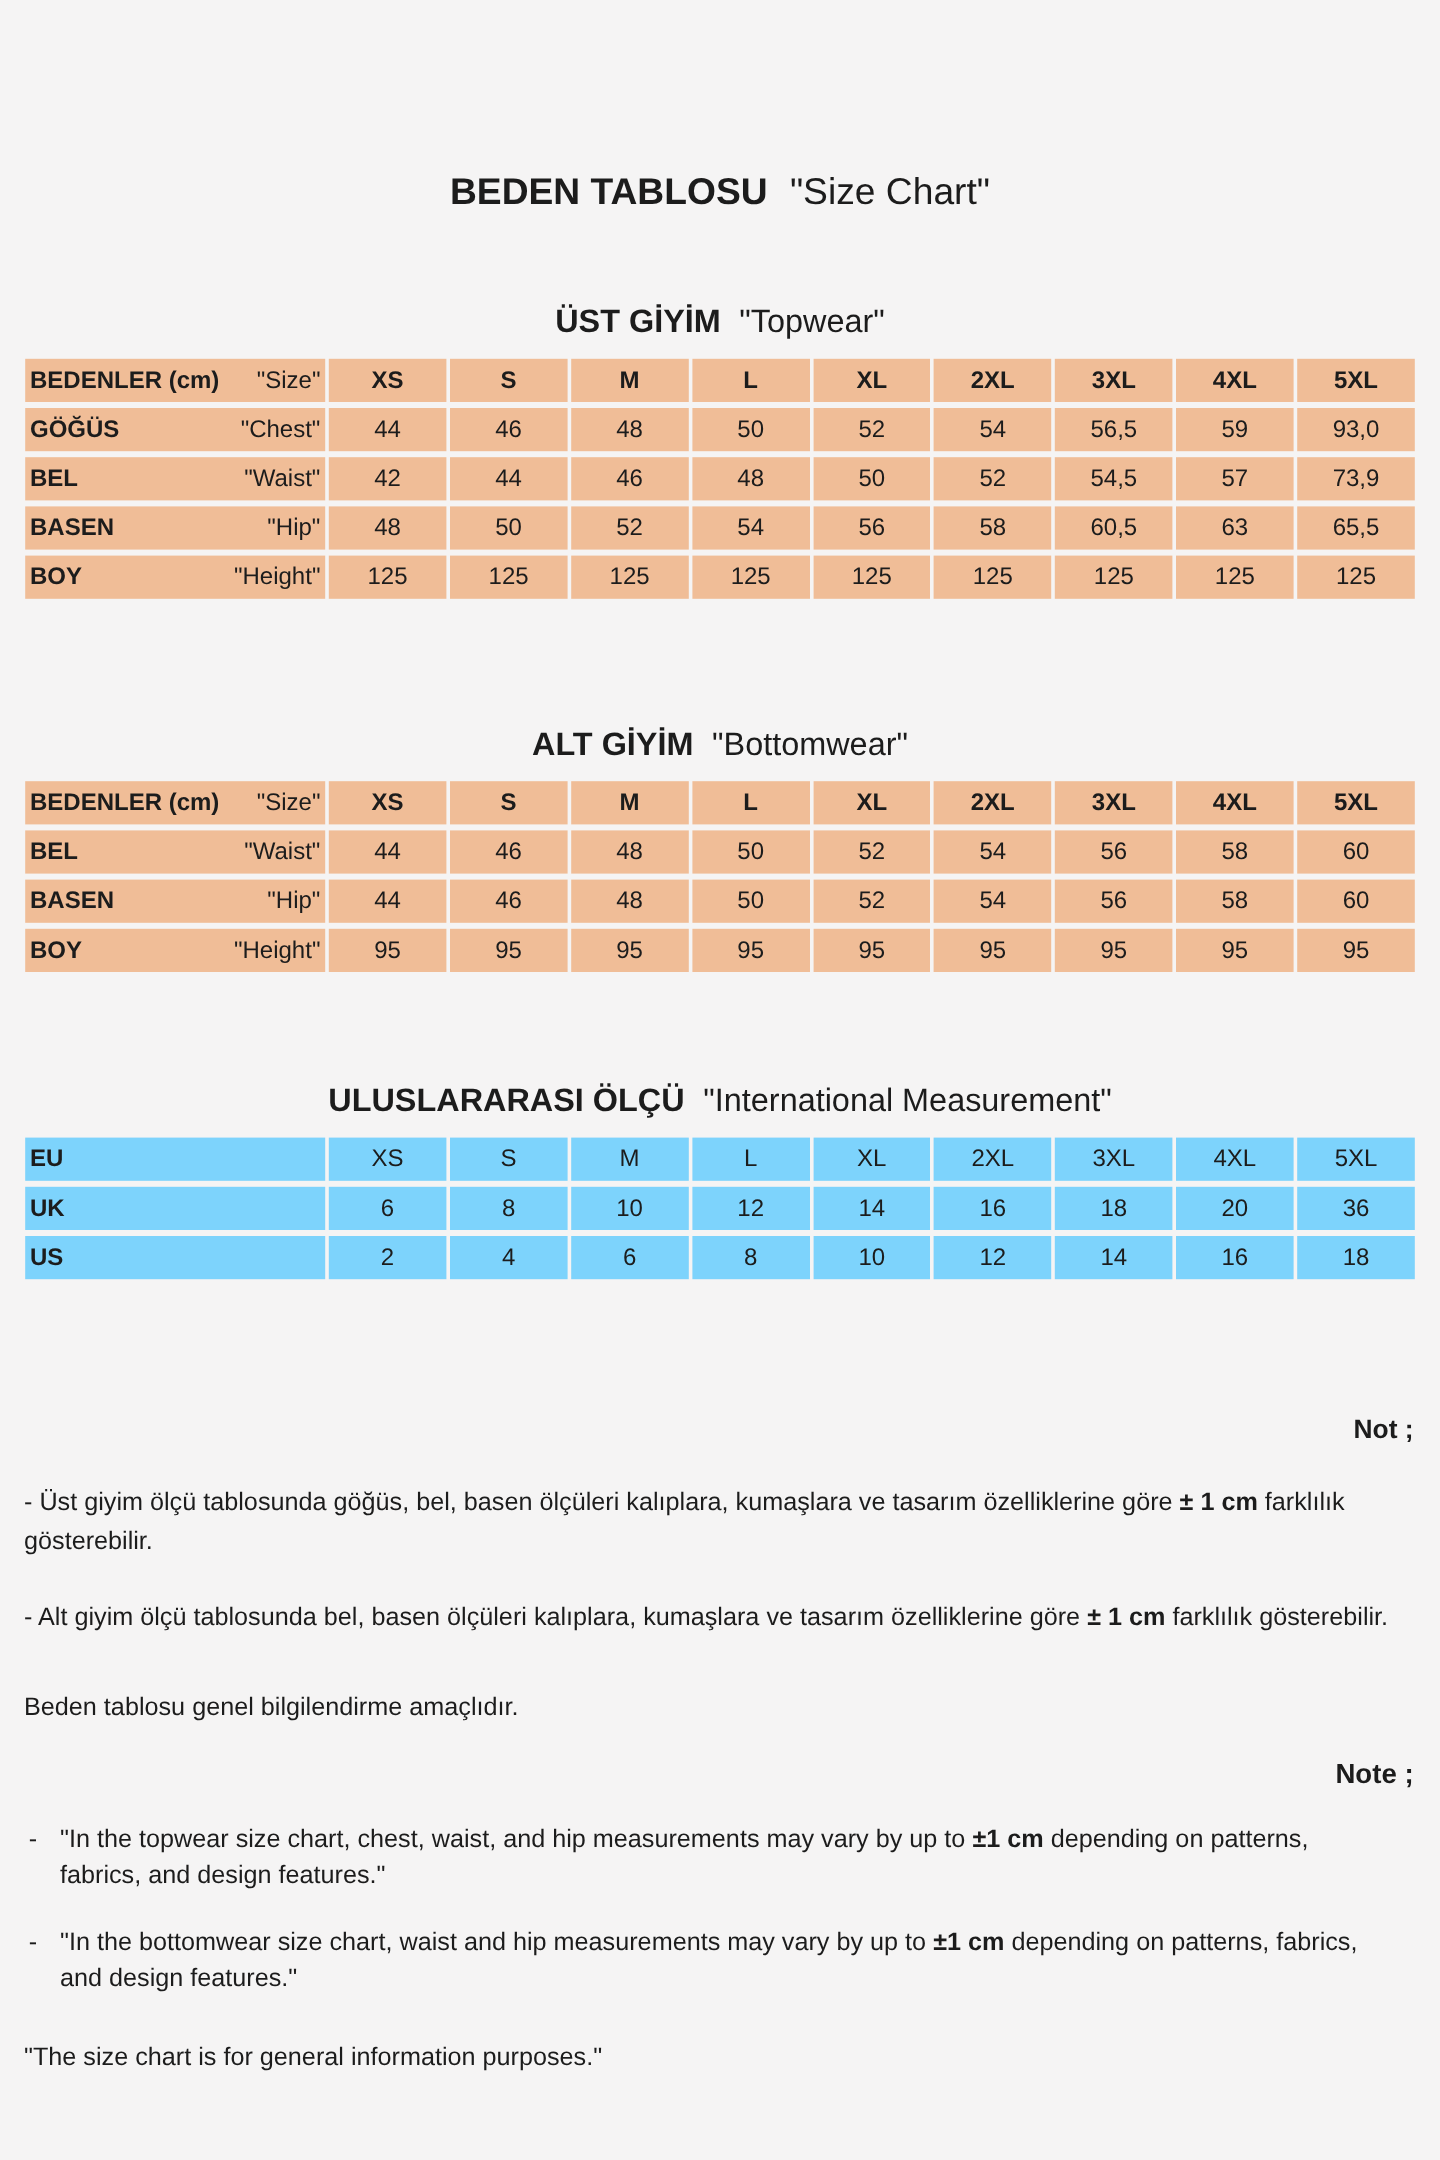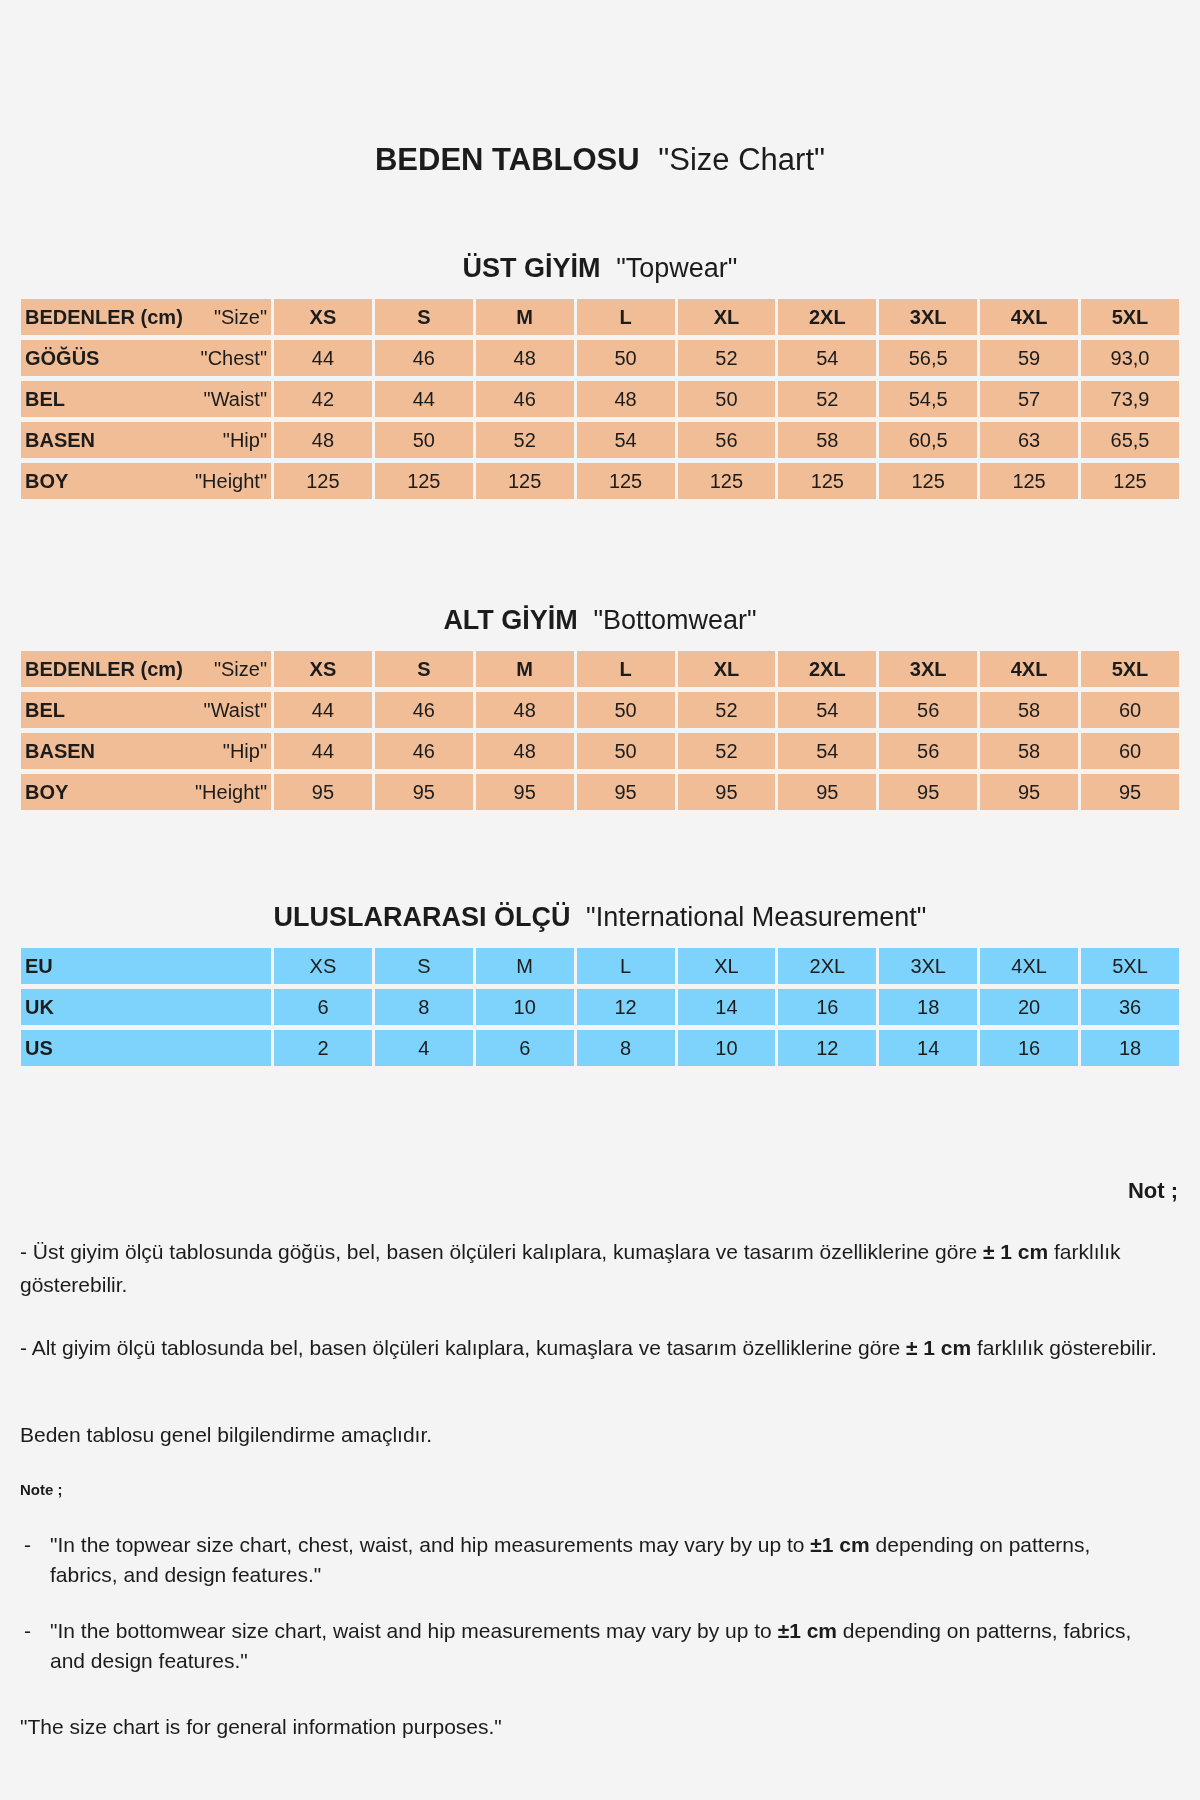--- a/index.html
+++ b/index.html
@@ -49,22 +49,22 @@
   .lbl-main { font-weight: bold; }
   .lbl-sub  { font-weight: normal; }
   td.col-head { font-weight: bold; }
   td.val { font-weight: normal; }
 
   
   .notes { margin: 106px 22px 0 20px; font-size: 21px; }
   .note-heading { font-weight: bold; font-size: 22px; line-height: 28px; text-align: right; }
   .note-para { margin-top: 30px; line-height: 33px; }
   .note-para b { font-weight: bold; }
-  .note-footer { margin-top: 56px; line-height: 30px; }
-  .note-heading-en { margin-top: 26px; font-weight: bold; font-size: 15px; line-height: 28px; }
+  .note-footer { margin-top: 44px; line-height: 30px; }
+  .note-heading-en { margin-top: 26px; font-weight: bold; font-size: 23px; line-height: 28px; text-align: right; }
   .bullet-row { display: flex; margin-top: 26px; line-height: 30px; }
   .bullet-dash { width: 30px; flex: 0 0 30px; padding-left: 4px; }
   .bullet-text { flex: 1; padding-right: 30px; }
   .note-footer-en { margin-top: 36px; line-height: 30px; }
 </style>
 </head>
 <body>
 
 <div class="page">
 

